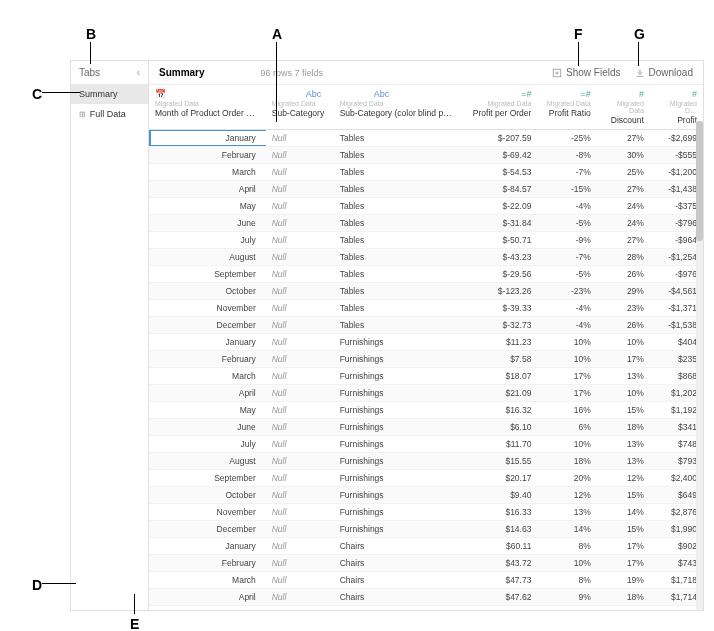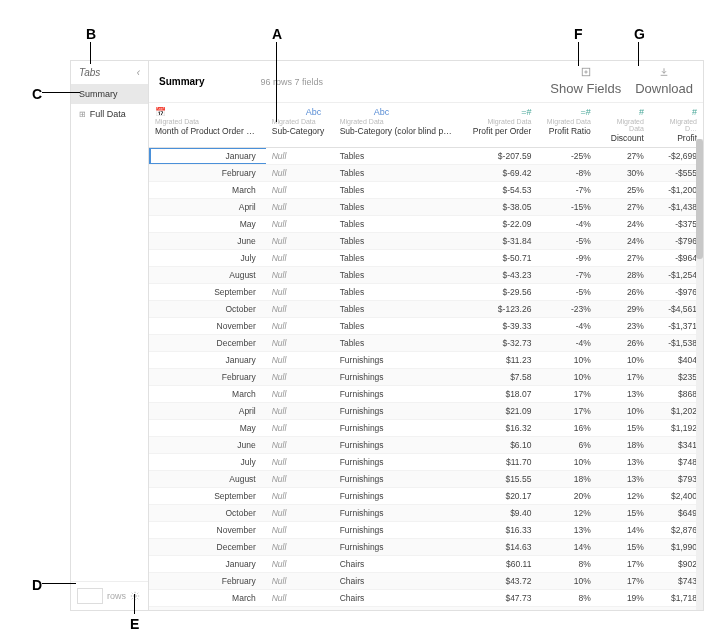--- a/index.html
+++ b/index.html
@@ -1,33 +1,33 @@
 <!DOCTYPE html>
 <html><head>
 <meta charset="utf-8">
 <style>
   * { box-sizing: border-box; margin: 0; padding: 0; }
   body { font-family: -apple-system, BlinkMacSystemFont, "Segoe UI", Arial, sans-serif; font-size: 10px; background: #fff; width: 714px; height: 631px; position: relative; }
   .callout { position: absolute; font-weight: bold; font-size: 14px; color: #000; z-index: 100; }
   .callout-line { position: absolute; background: #000; z-index: 99; }
   .main { position: absolute; left: 70px; top: 60px; right: 10px; bottom: 20px; display: flex; border: 1px solid #e0e0e0; }
   .sidebar { width: 78px; border-right: 1px solid #e0e0e0; display: flex; flex-direction: column; }
-  .sidebar-header { display: flex; align-items: center; justify-content: space-between; padding: 6px 8px; font-size: 10px; color: #666; font-style: italic; }
+  .sidebar-header { display: flex; align-items: center; justify-content: space-between; padding: 6px 8px; font-size: 10px; color: #666; }
   .sidebar-header .chev { font-size: 10px; color: #999; cursor: pointer; }
   .tab-item { padding: 5px 8px; font-size: 9px; color: #333; cursor: pointer; display: flex; align-items: center; gap: 4px; }
   .tab-item.active { background: #e8e8e8; }
   .sidebar-footer { margin-top: auto; padding: 6px; display: flex; align-items: center; gap: 4px; font-size: 9px; color: #aaa; border-top: 1px solid #eee; }
   .rows-input { width: 26px; height: 16px; border: 1px solid #ddd; font-size: 9px; }
   .gear { width: 10px; height: 10px; display: inline-block; }
   .content { flex: 1; display: flex; flex-direction: column; overflow: hidden; }
   .content-header { display: flex; align-items: center; padding: 6px 10px; gap: 8px; border-bottom: 1px solid #eee; }
   .content-title { font-weight: 600; font-size: 10px; }
   .content-meta { font-size: 9px; color: #999; padding-left: 48px; }
   .header-actions { margin-left: auto; display: flex; gap: 14px; }
-  .header-btn { display: flex; align-items: center; gap: 4px; font-size: 13px; color: #666; cursor: pointer; flex-direction: column; }
+  .header-btn { display: flex; align-items: center; gap: 4px; font-size: 10px; color: #666; cursor: pointer; }
   .table-wrap { flex: 1; overflow: auto; }
   table { width: 100%; border-collapse: collapse; table-layout: fixed; }
   thead th { text-align: left; padding: 4px 6px; font-weight: normal; font-size: 8px; color: #888; border-bottom: 1px solid #e0e0e0; vertical-align: top; }
   thead th.num { text-align: right; }
   .field-icon { font-size: 9px; display: block; margin-bottom: 1px; }
   .field-icon.date { color: #5b8fd6; }
   .field-icon.abc { color: #5b8fd6; margin-left: 34px; }
   .field-icon.num { color: #4aa89a; }
   .field-src { font-size: 7px; color: #bbb; display: block; margin-bottom: 1px; }
   .field-name { font-size: 8.5px; color: #333; white-space: nowrap; overflow: hidden; text-overflow: ellipsis; }
@@ -67,28 +67,20 @@
     </div>
     <div id="tab-list">
         <div class="tab-item active">
           <span>Summary</span>
         </div>
         <div class="tab-item">
           <span style="font-size: 8px; color: rgb(153, 153, 153);">⊞</span>
           <span>Full Data</span>
         </div>
       </div>
-    <div class="sidebar-footer">
-      <input class="rows-input" style="">
-      <span>rows</span>
-      <svg class="gear" viewBox="0 0 24 24">
-          <circle cx="12" cy="12" r="3" fill="none" stroke="#aaa" stroke-width="2"></circle>
-          <path d="M12 2v3M12 19v3M4.2 4.2l2.1 2.1M17.7 17.7l2.1 2.1M2 12h3M19 12h3M4.2 19.8l2.1-2.1M17.7 6.3l2.1-2.1" stroke="#aaa" stroke-width="2"></path>
-        </svg>
-    </div>
   </div>
   <div class="content">
     <div class="content-header">
       <span class="content-title">Summary</span>
       <span class="content-meta">96 rows  7 fields</span>
       <div class="header-actions">
         <div class="header-btn">
           <svg width="10" height="10" viewBox="0 0 24 24">
               <rect x="3" y="3" width="18" height="18" fill="none" stroke="#999" stroke-width="2"></rect>
               <path d="M12 8v8M8 12h8" stroke="#999" stroke-width="2"></path>
@@ -178,21 +170,21 @@
               <td>Tables</td>
               <td class="num">$-54.53</td>
               <td class="num">-7%</td>
               <td class="num">25%</td>
               <td class="num">-$1,200</td>
             </tr>
             <tr>
               <td class="month">April</td>
               <td class="nullv">Null</td>
               <td>Tables</td>
-              <td class="num">$-38.05</td>
+              <td class="num">$-84.57</td>
               <td class="num">-15%</td>
               <td class="num">27%</td>
               <td class="num">-$1,438</td>
             </tr>
             <tr>
               <td class="month">May</td>
               <td class="nullv">Null</td>
               <td>Tables</td>
               <td class="num">$-22.09</td>
               <td class="num">-4%</td>

